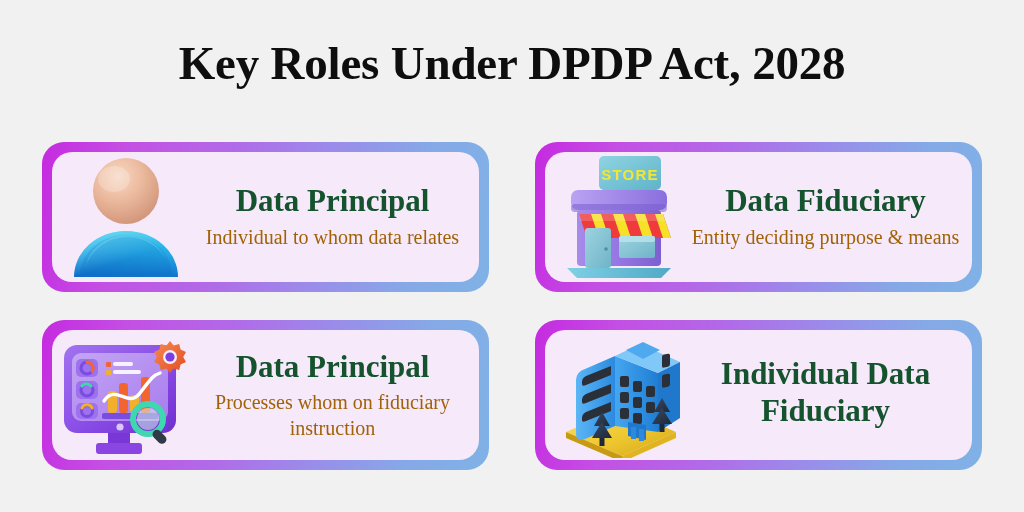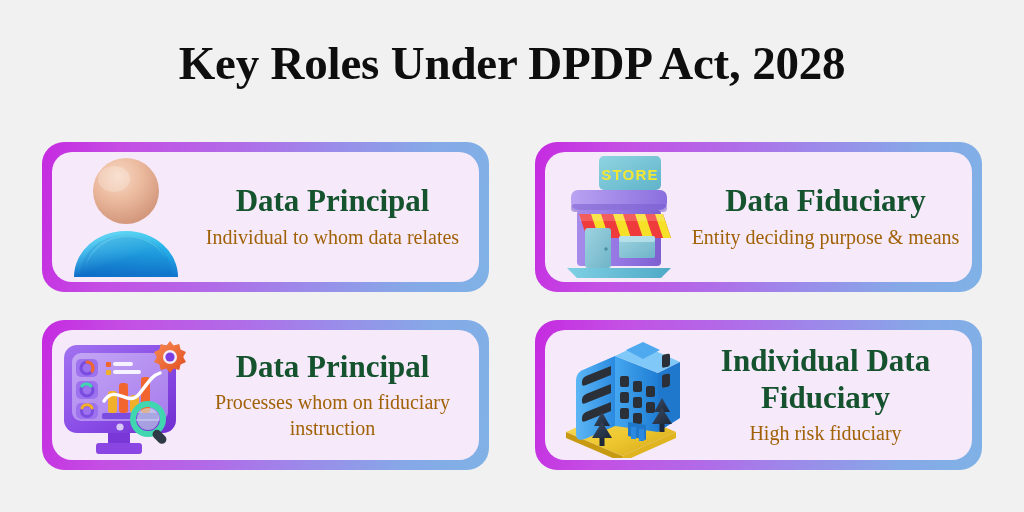--- a/index.html
+++ b/index.html
@@ -351,19 +351,18 @@
             </g>
             <g transform="translate(98,66)">
               <path d="M10 0 L18 14 L2 14 Z" fill="url(#treeG)"></path>
               <path d="M10 10 L20 26 L0 26 Z" fill="url(#treeG)"></path>
               <rect x="7.5" y="26" width="5" height="8" fill="#1e2838"></rect>
             </g>
           </svg>
         </div>
         <div class="card-text">
           <div class="card-title">Individual Data Fiduciary</div>
-          <div class="card-desc">High risk fiduciary</div>
         </div>
       </div>
     </div>
 
   </div>
 </div>
 
 </body></html>

